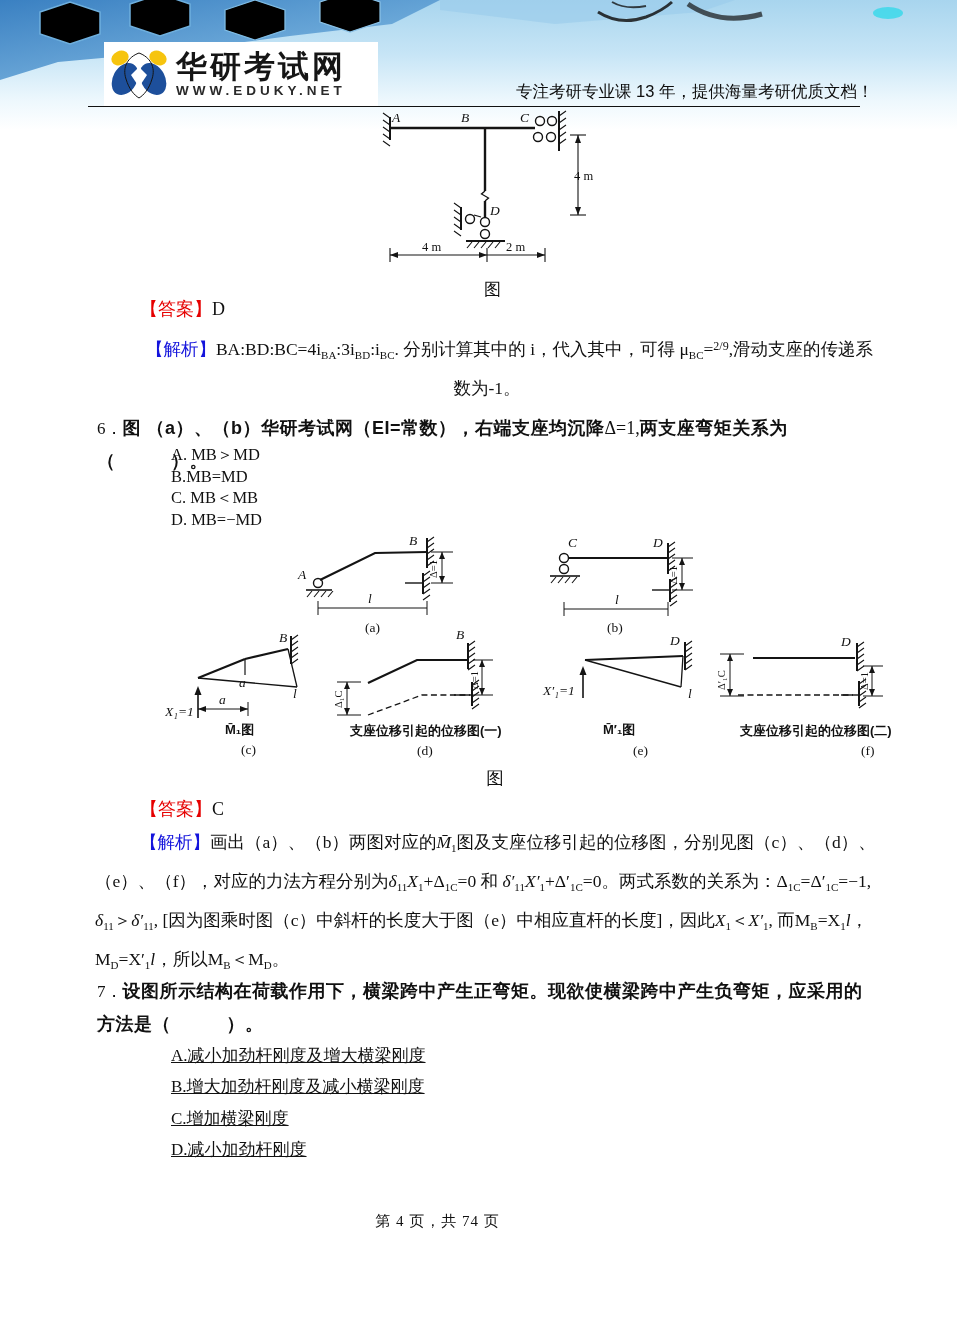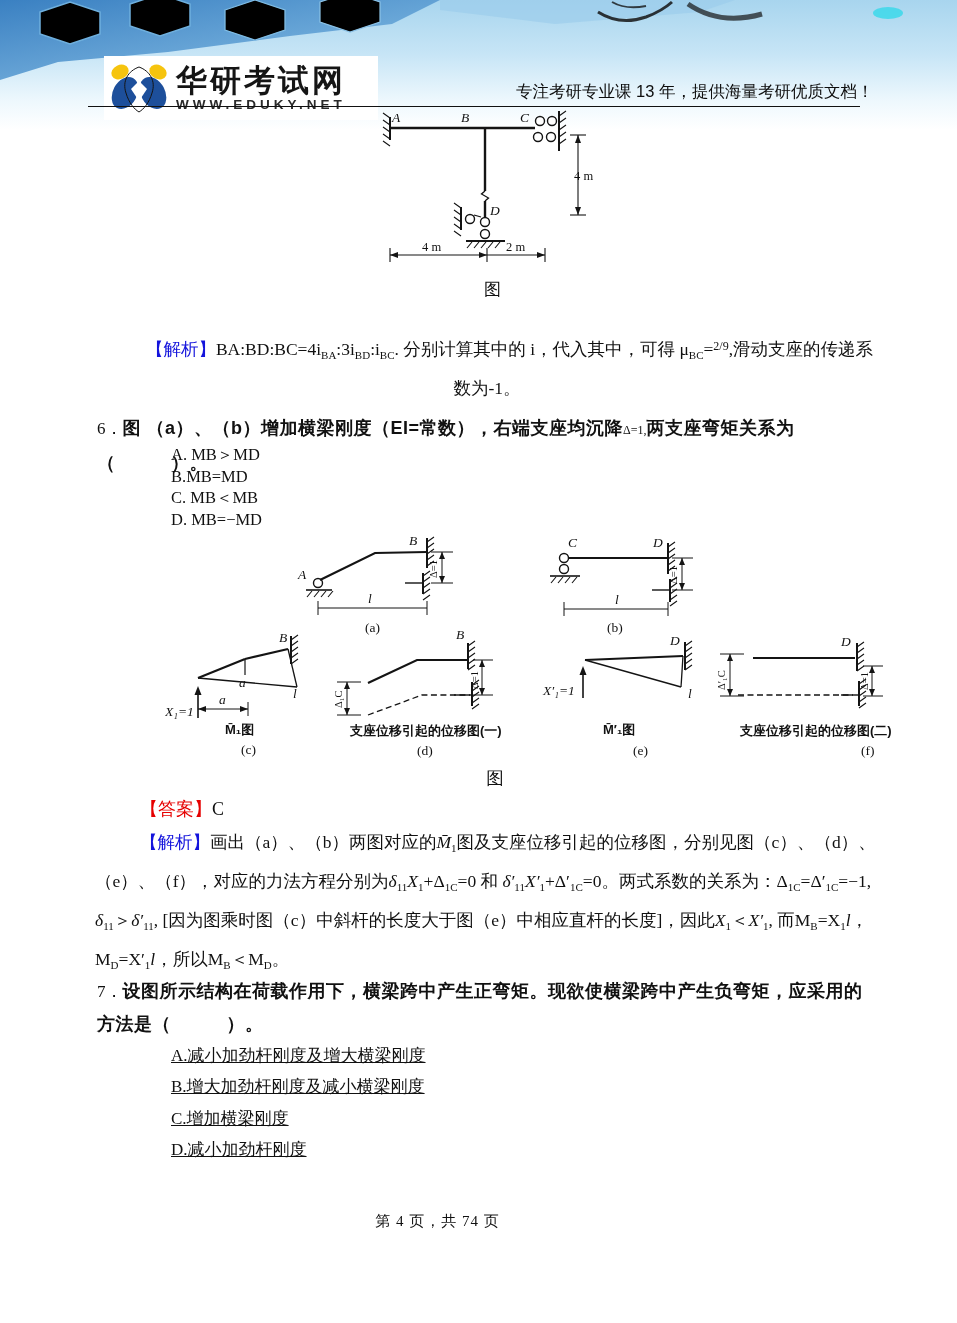--- a/index.html
+++ b/index.html
@@ -3,21 +3,21 @@
 <meta charset="utf-8">
 <style>
   html,body{margin:0;padding:0;background:#888;}
   .page{position:relative;width:957px;height:1323px;background:#ffffff;margin:0 auto;
         font-family:"Liberation Serif",serif;color:#111;overflow:hidden;}
   
   .header{position:absolute;left:0;top:0;width:957px;height:130px;
           background:linear-gradient(180deg,#a8d5ee 0%,#c7e5f6 42%,#eef8fd 78%,#ffffff 100%);}
   .header svg.decor{position:absolute;left:0;top:0;}
   .logo-box{position:absolute;left:104px;top:42px;width:274px;height:64px;background:#ffffff;
-            display:flex;align-items:center;gap:6px;padding-left:4px;box-sizing:border-box;margin-top:14px;}
+            display:flex;align-items:center;gap:6px;padding-left:4px;box-sizing:border-box;}
   .logo-text{display:flex;flex-direction:column;line-height:1;}
   .logo-title{font-family:"Liberation Sans",sans-serif;font-weight:800;font-size:31px;
               letter-spacing:3px;color:#151515;}
   .logo-url{font-family:"Liberation Sans",sans-serif;font-weight:700;font-size:13.5px;
             letter-spacing:4px;color:#2a2a2a;margin-top:2px;}
   .tagline{position:absolute;left:516px;top:81px;font-family:"Liberation Sans",sans-serif;
            font-size:16.5px;color:#0d0d0d;white-space:nowrap;}
   .hrule{position:absolute;left:88px;top:106px;width:772px;border-top:1.7px solid #111;}
   
   .ans-line{position:absolute;left:95px;width:800px;font-size:18px;text-indent:45px;}
@@ -25,21 +25,21 @@
   .q-stmt{position:absolute;left:97px;width:800px;font-size:18px;line-height:33px;}
   .opts{position:absolute;left:133px;font-size:16.5px;line-height:21.5px;margin-left:38px;}
   .opts div{white-space:nowrap;}
   .s-red{color:#e60000;}
   .s-blue{color:#1414dc;}
   .s-sub{font-size:11px;vertical-align:-4px;}
   .s-sup{font-size:12px;vertical-align:5px;}
   .s-i{font-style:italic;}
   .s-num{font-family:"Liberation Serif",serif;font-size:17px;}
   .s-bold{font-family:"Liberation Sans",sans-serif;font-weight:700;letter-spacing:.5px;}
-  .s-eq{font-size:12px;}
+  .s-eq{font-size:18px;}
   .q7opts{line-height:31.4px;font-size:17px;text-decoration:underline;}
   .fig-caption{position:absolute;font-size:17.5px;}
   .footer{position:absolute;left:0;top:1212px;width:875px;text-align:center;font-size:15px;
           letter-spacing:1px;}
   
   svg text{font-family:"Liberation Serif",serif;fill:#111;}
   svg .lbl{font-style:italic;font-size:13.5px;}
   svg .dim{font-size:12.5px;}
   svg .rot{font-size:10.5px;}
   svg .cap{font-size:13.5px;}
@@ -141,23 +141,24 @@
       <text class="dim" x="54" y="143">4 m</text>
       <text class="dim" x="138" y="143">2 m</text>
     </g>
     <text class="lbl" x="24" y="14">A</text>
     <text class="lbl" x="93" y="14">B</text>
     <text class="lbl" x="152" y="14">C</text>
     <text class="lbl" x="122" y="107">D</text>
     <text x="116" y="187" font-size="17">图</text>
   </svg>
 
+  <div class="ans-line" style="top:297px;"><span class="s-red">【答案】</span><span>D</span></div>
   <div class="para" style="top:330px;text-align:center;"><span class="s-blue">【解析】</span><span>BA:BD:BC=4i</span><span class="s-sub">BA</span><span>:3i</span><span class="s-sub">BD</span><span>:i</span><span class="s-sub">BC</span><span>. 分别计算其中的 i，代入其中，可得 μ</span><span class="s-sub">BC</span><span>=</span><span class="s-sup">2/9</span><span>,滑动支座的传递系数为-1。</span></div>
 
-  <div class="q-stmt" style="top:412px;"><span class="s-num">6．</span><span class="s-bold">图 （a）、（b）增加横梁刚度（EI=常数），右端支座均沉降</span><span class="s-eq">Δ=1,</span><span class="s-bold">两支座弯矩关系为（　　　）。</span></div>
+  <div class="q-stmt" style="top:412px;"><span class="s-num">6．</span><span class="s-bold">图 （a）、（b）华研考试网（EI=常数），右端支座均沉降</span><span class="s-eq">Δ=1,</span><span class="s-bold">两支座弯矩关系为（　　　）。</span></div>
   <div class="opts" style="top:444px;">
     <div>A. MB＞MD</div>
     <div>B.MB=MD</div>
     <div>C. MB＜MB</div>
     <div>D. MB=−MD</div>
   </div>
 
   <svg style="position:absolute;left:165px;top:532px;" width="745" height="235">
     <defs>
       <path id="h6" d="M0 0 L7 -5 M0 6 L7 1 M0 12 L7 7 M0 18 L7 13 M0 24 L7 19" stroke="#141414" stroke-width="1.1"></path>

